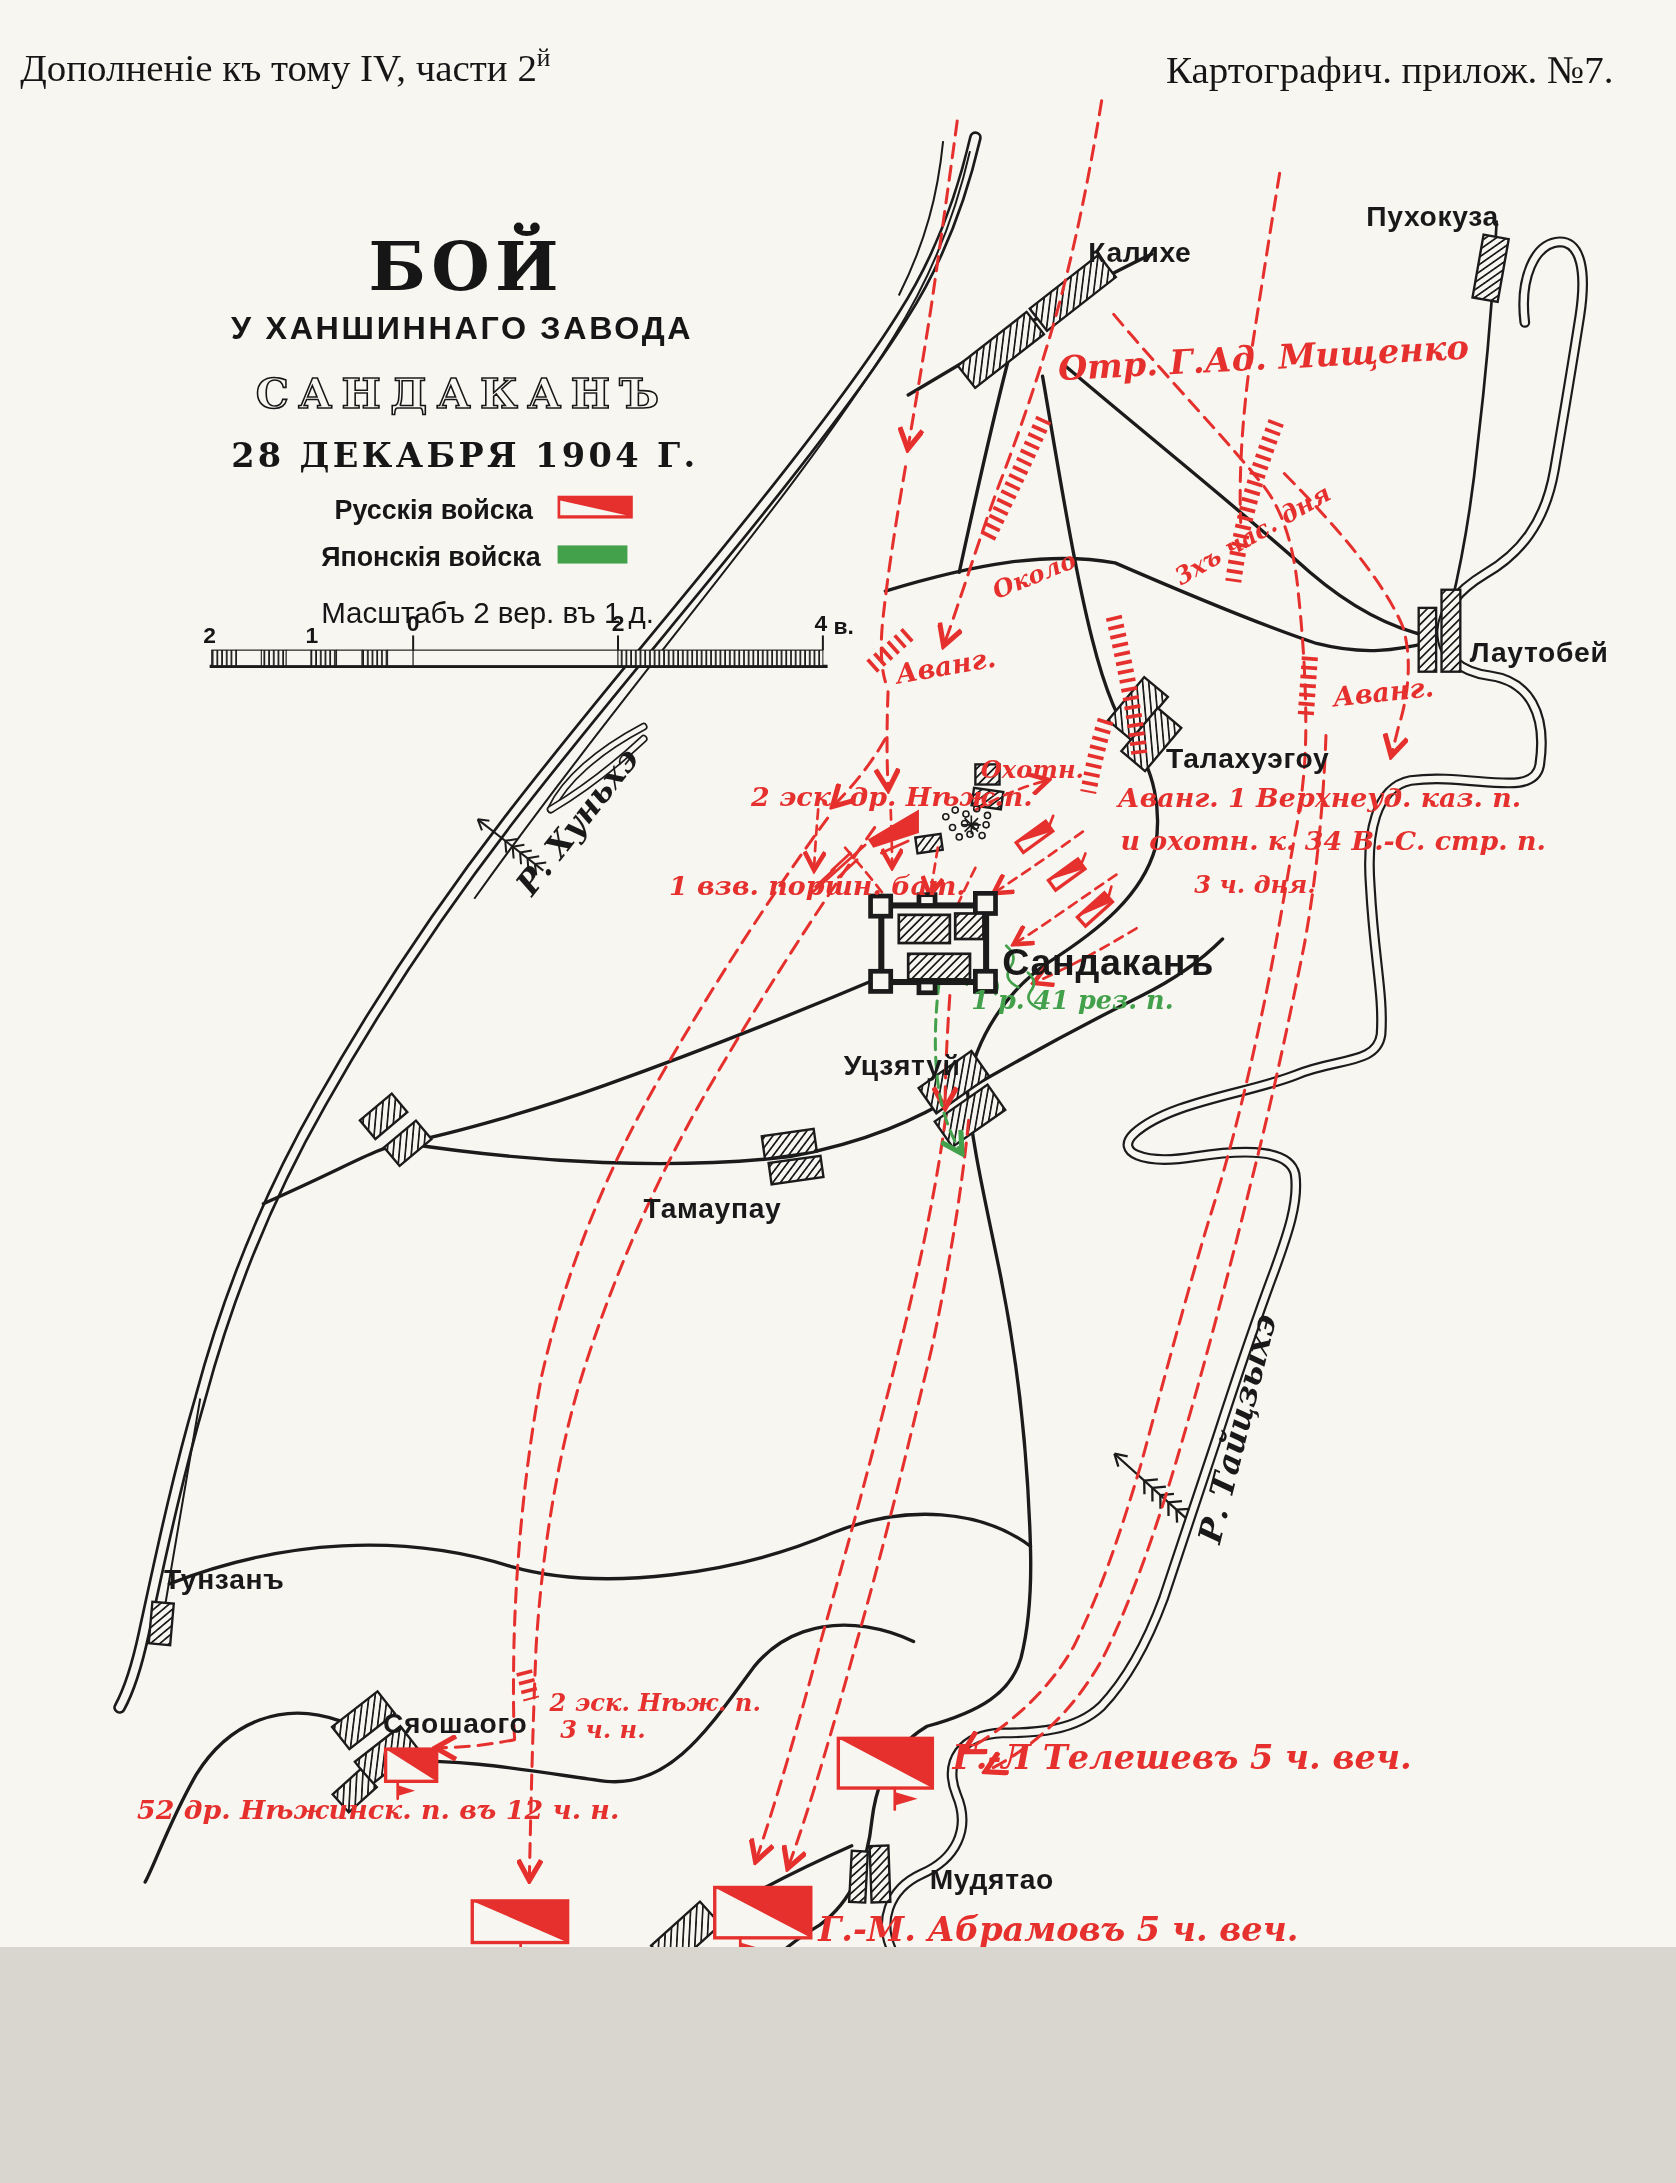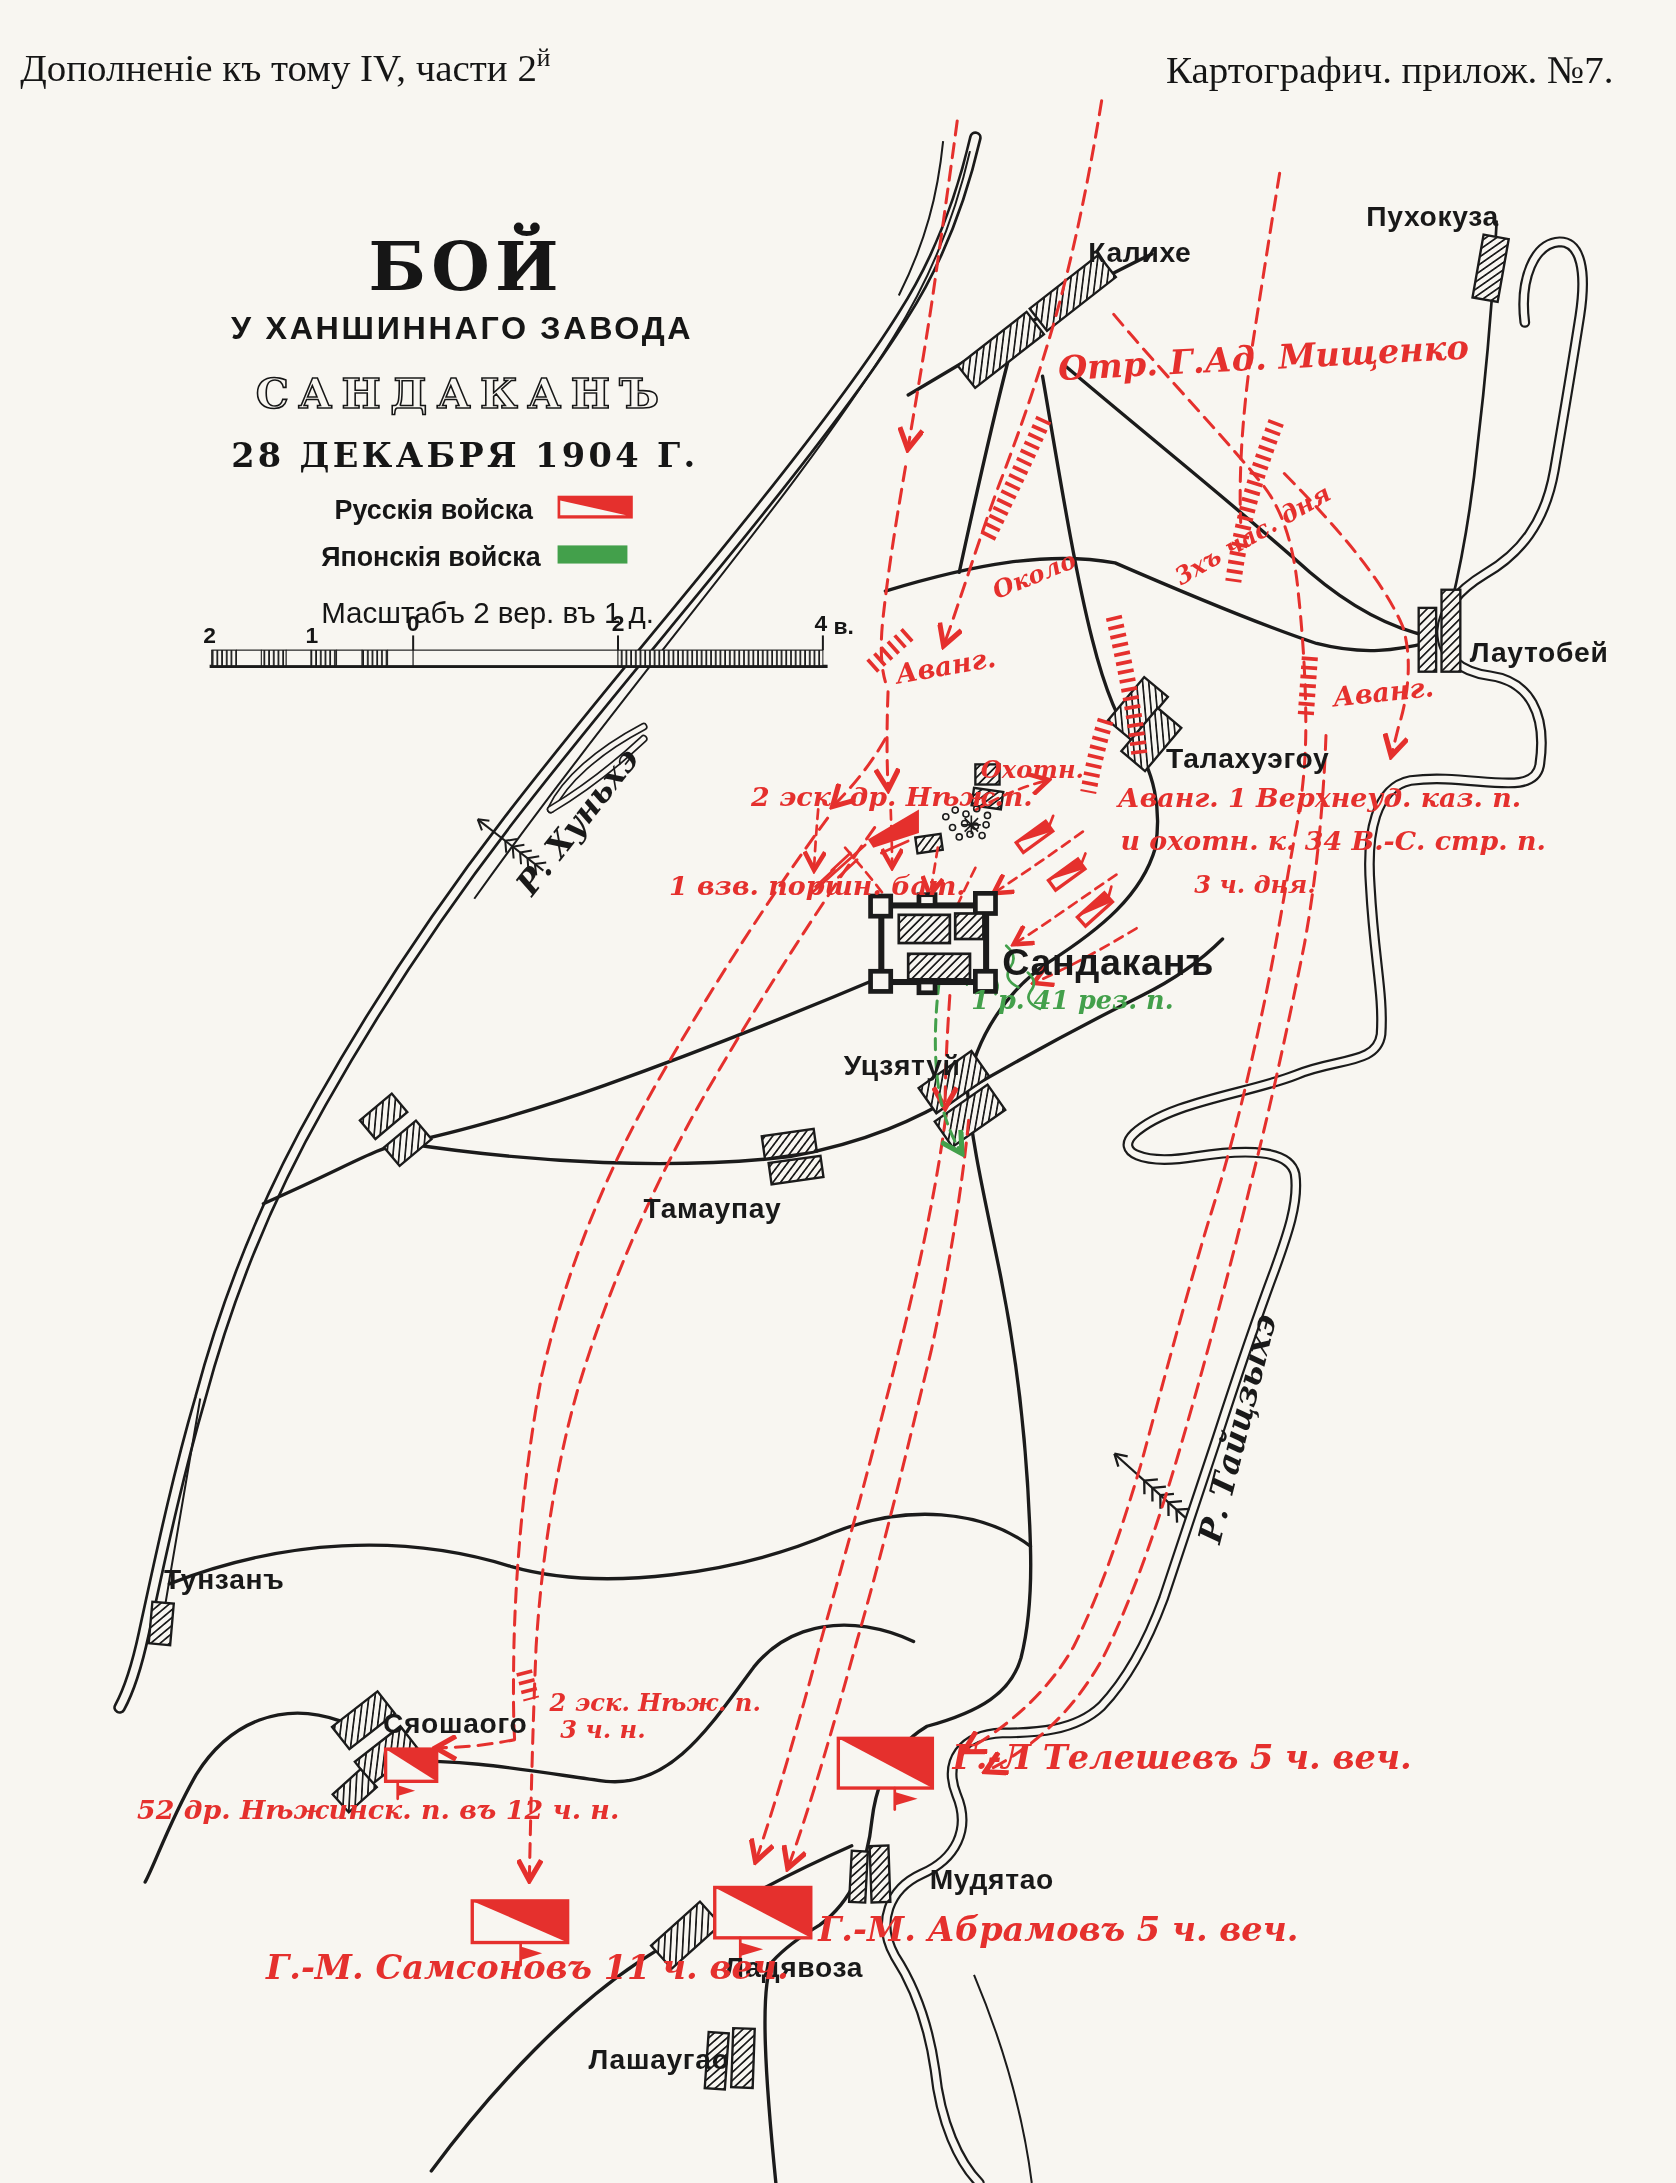--- a/index.html
+++ b/index.html
@@ -1,16 +1,16 @@
 <!DOCTYPE html>
 <html style="font-size:10.7px"><head>
 <meta charset="utf-8">
 <style>
   html,body{margin:0;padding:0;background:#d9d6cf;}
-  .page{position:relative;width:1676px;height:2183px;background:#f8f6f1;overflow:hidden;
+  .page{position:relative;width:1676px;height:1947px;background:#f8f6f1;overflow:hidden;
         font-family:"Liberation Sans",sans-serif;}
   svg{display:block}
   
   .riv{fill:none;stroke:#1b1b1b;stroke-linecap:round}
   .rivin{fill:none;stroke:#f8f6f1;stroke-linecap:round}
   .thin{fill:none;stroke:#1b1b1b;stroke-width:3}
   .road{fill:none;stroke:#1b1b1b;stroke-width:5;stroke-linecap:round}
   .road2{fill:none;stroke:#1b1b1b;stroke-width:4;stroke-linecap:round}
   .vil{fill:url(#hatch45);stroke:#1b1b1b;stroke-width:3.5}
   .wall{fill:#f8f6f1;stroke:#1b1b1b;stroke-width:9}

